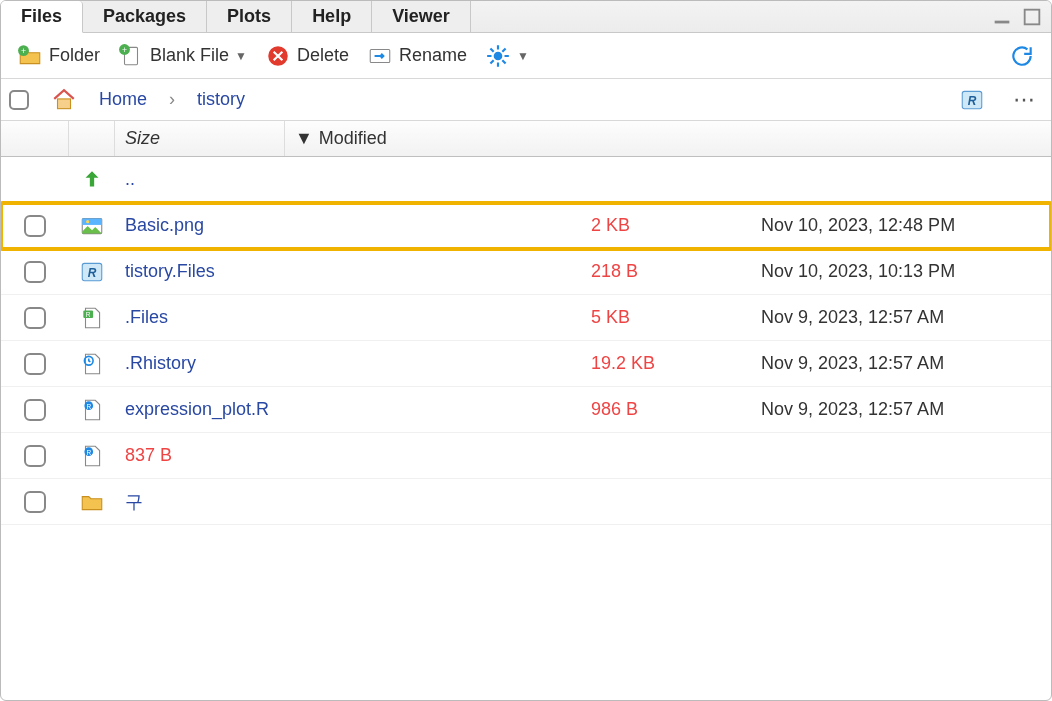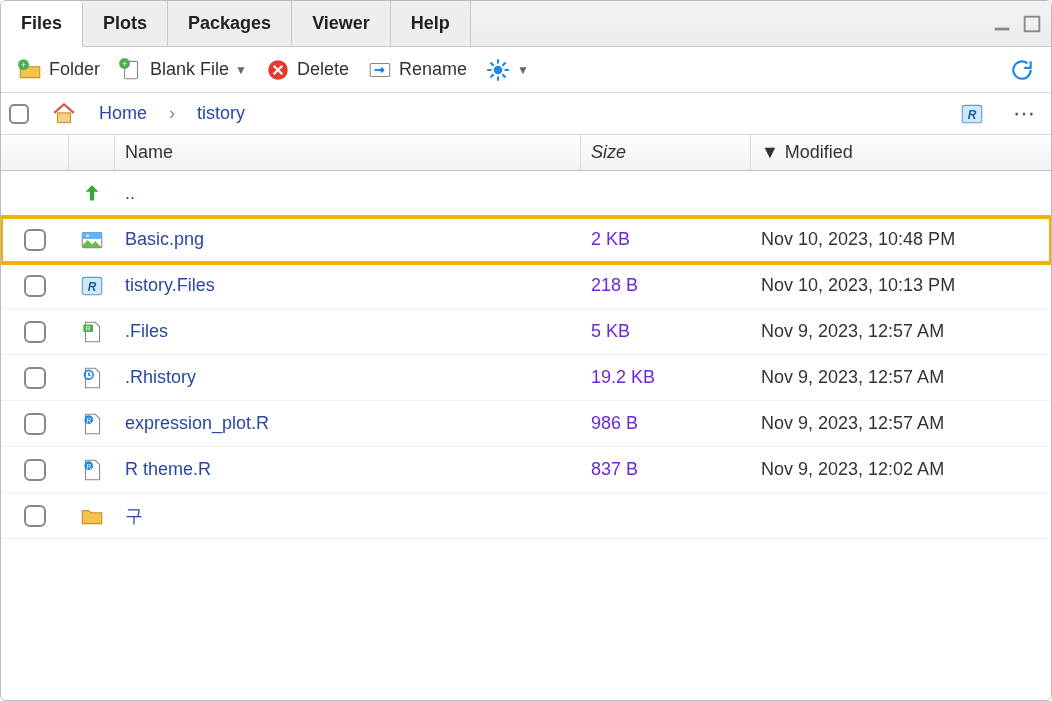--- a/index.html
+++ b/index.html
@@ -13,21 +13,21 @@
     height: 701px;
     overflow: hidden;
     border: 1px solid #bbb;
     border-radius: 6px;
   }
 
   
   .tabs {
     display: flex;
     align-items: stretch;
-    height: 46px;
+    height: 32px;
     background: linear-gradient(#f3f3f3,#ececec);
     border-bottom: 1px solid #c8c8c8;
     position: relative;
   }
   .tab {
     padding: 0 20px;
     display: flex; align-items: center;
     border-right: 1px solid #c8c8c8;
     color: #222; font-weight: 600;
     cursor: pointer;
@@ -94,21 +94,21 @@
   
   .rows { }
   .row {
     display:flex; align-items:center;
     height: 46px;
     border-bottom: 1px solid #f0f0f0;
   }
   .row .cell-check { width:68px; display:flex; justify-content:center;}
   .row .cell-icon  { width:46px; display:flex; justify-content:center;}
   .row .cell-name  { flex:1; padding-left:10px; color:#2948a3; cursor:pointer;}
-  .row .cell-size  { width:170px; padding-left:10px; color:#6d28d9;}
+  .row .cell-size  { width:170px; padding-left:10px; color:#ef4444;}
   .row .cell-mod   { width:300px; padding-left:10px; color:#333;}
   .row.highlight {
     outline: 4px solid #f0b400;
     outline-offset: -2px;
     border-radius: 2px;
   }
 
   
   .cb {
     width:22px; height:22px; border:2px solid #888; border-radius:6px; background:#fff; cursor:pointer;
@@ -119,24 +119,24 @@
   svg.icon16 { width:22px; height:22px; display:block;}
   svg.icon20 { width:26px; height:26px; display:block;}
 
   .chev { font-size:12px; color:#666; }
 </style>
 </head>
 <body>
 
 <div class="tabs">
   <div class="tab active">Files</div>
+  <div class="tab">Packages</div>
   <div class="tab">Plots</div>
-  <div class="tab">Packages</div>
+  <div class="tab">Help</div>
   <div class="tab">Viewer</div>
-  <div class="tab">Help</div>
   <div class="win-controls">
     <span>
       <svg class="icon16" viewBox="0 0 24 24">
           <rect x="4" y="16" width="16" height="3" fill="#888"></rect>
         </svg>
     </span>
     <span>
       <svg class="icon16" viewBox="0 0 24 24">
           <rect x="4" y="4" width="16" height="16" fill="none" stroke="#888" stroke-width="2"></rect>
         </svg>
@@ -236,21 +236,20 @@
         <rect x="3" y="4" width="18" height="16" rx="2" fill="#cfe8f7" stroke="#5a9bd4"></rect>
         <text x="12" y="17" font-size="11" text-anchor="middle" fill="#1f5f99" font-style="italic" font-weight="bold">R</text>
       </svg>
   </span>
   <span class="dots">⋯</span>
 </div>
 
 <div class="col-headers">
   <div class="col-check"></div>
   <div class="col-icon"></div>
-  <div class="col-name">Name</div>
   <div class="col-size">Size</div>
   <div class="col-mod">
     <span>▼</span>
     <span>Modified</span>
   </div>
 </div>
 
 <div class="rows">
 
   <div class="row">
@@ -277,21 +276,21 @@
             <svg class="icon20" viewBox="0 0 24 24">
               <rect x="3" y="5" width="18" height="14" rx="1" fill="#fff" stroke="#888"></rect>
               <rect x="3" y="5" width="18" height="6" fill="#5ab4ff"></rect>
               <circle cx="8" cy="8" r="1.5" fill="#ffd54f"></circle>
               <path d="M3 17l5-5 4 4 3-3 6 6H3z" fill="#6abf4b"></path>
             </svg>
           </span>
         </div>
         <div class="cell-name">Basic.png</div>
         <div class="cell-size">2 KB</div>
-        <div class="cell-mod">Nov 10, 2023, 10:48 PM</div>
+        <div class="cell-mod">Nov 10, 2023, 12:48 PM</div>
       </div>
       <div class="row">
         <div class="cell-check">
           <div class="cb"></div>
         </div>
         <div class="cell-icon">
           <span>
             <svg class="icon20" viewBox="0 0 24 24">
               <rect x="3" y="4" width="18" height="16" rx="2" fill="#cfe8f7" stroke="#5a9bd4"></rect>
               <text x="12" y="17" font-size="11" text-anchor="middle" fill="#1f5f99" font-style="italic" font-weight="bold">R</text>
@@ -359,23 +358,21 @@
         </div>
         <div class="cell-icon">
           <span>
             <svg class="icon20" viewBox="0 0 24 24">
               <path d="M6 3h9l4 4v14H6z" fill="#fff" stroke="#888"></path>
               <circle cx="9" cy="8" r="4" fill="#1e88e5"></circle>
               <text x="9" y="11" font-size="6" text-anchor="middle" fill="#fff">R</text>
             </svg>
           </span>
         </div>
-        <div class="cell-name">R theme.R</div>
         <div class="cell-size">837 B</div>
-        <div class="cell-mod">Nov 9, 2023, 12:02 AM</div>
       </div>
       <div class="row">
         <div class="cell-check">
           <div class="cb"></div>
         </div>
         <div class="cell-icon">
           <span>
             <svg class="icon20" viewBox="0 0 24 24">
               <path d="M3 7h6l2 2h10v10H3z" fill="#f3c24f" stroke="#c98f1f"></path>
             </svg>

